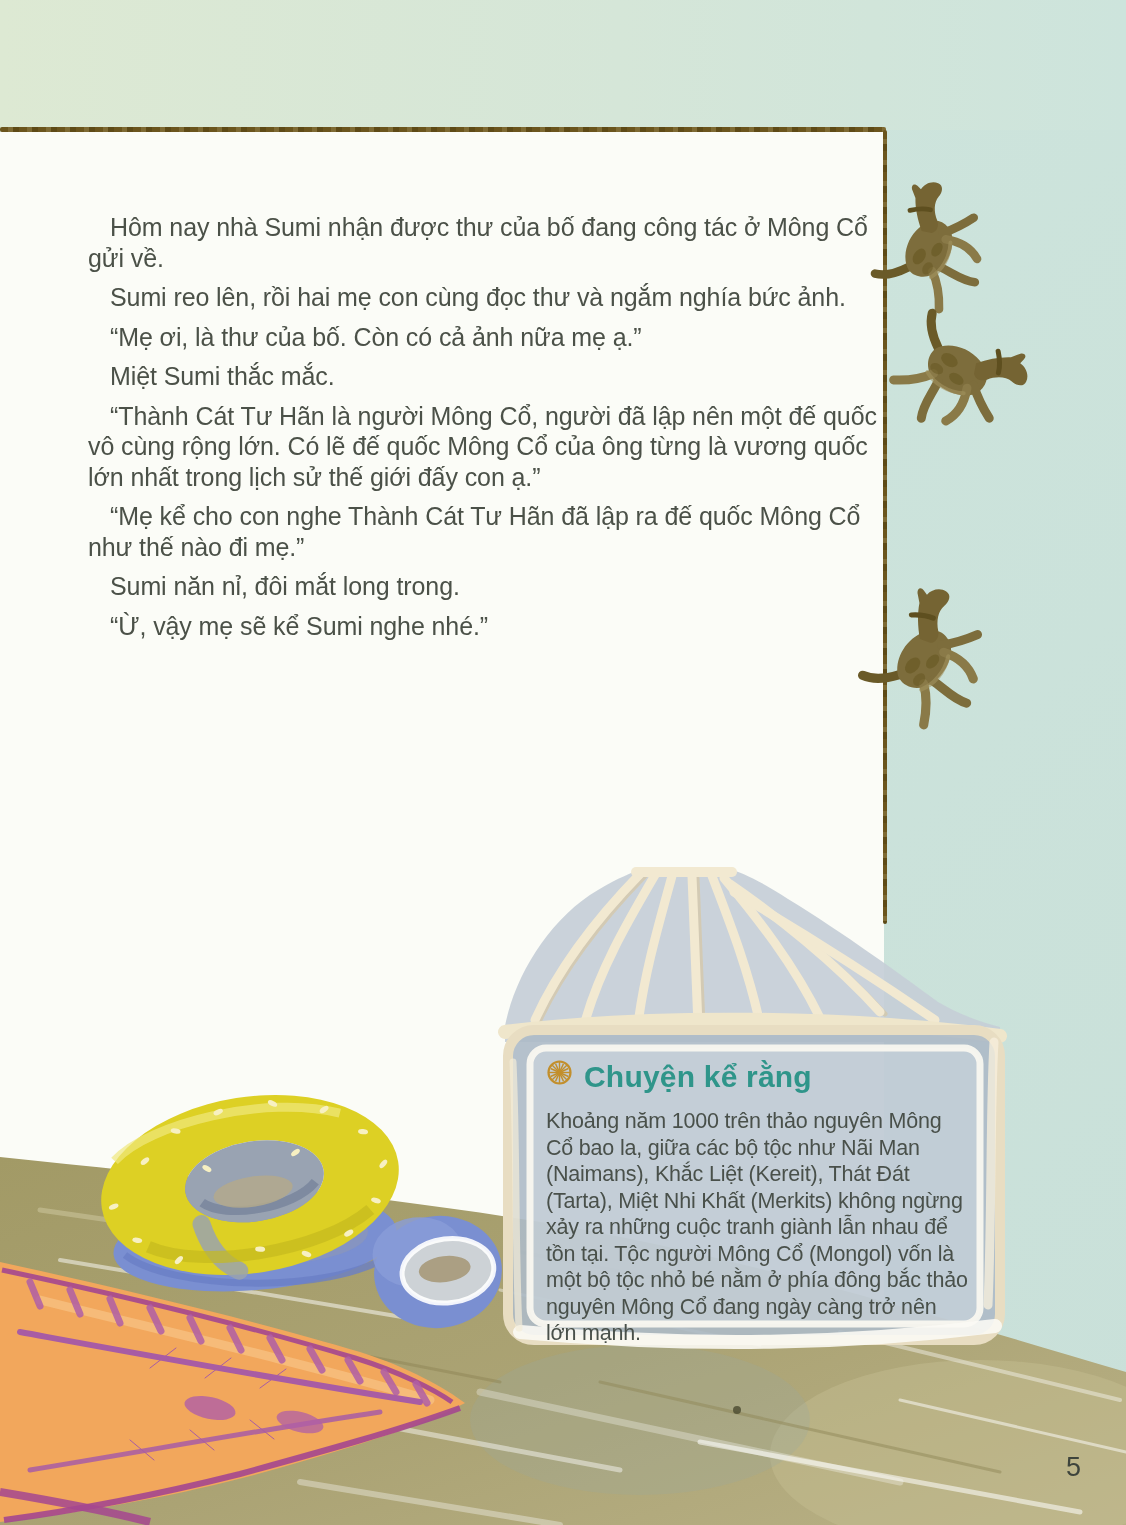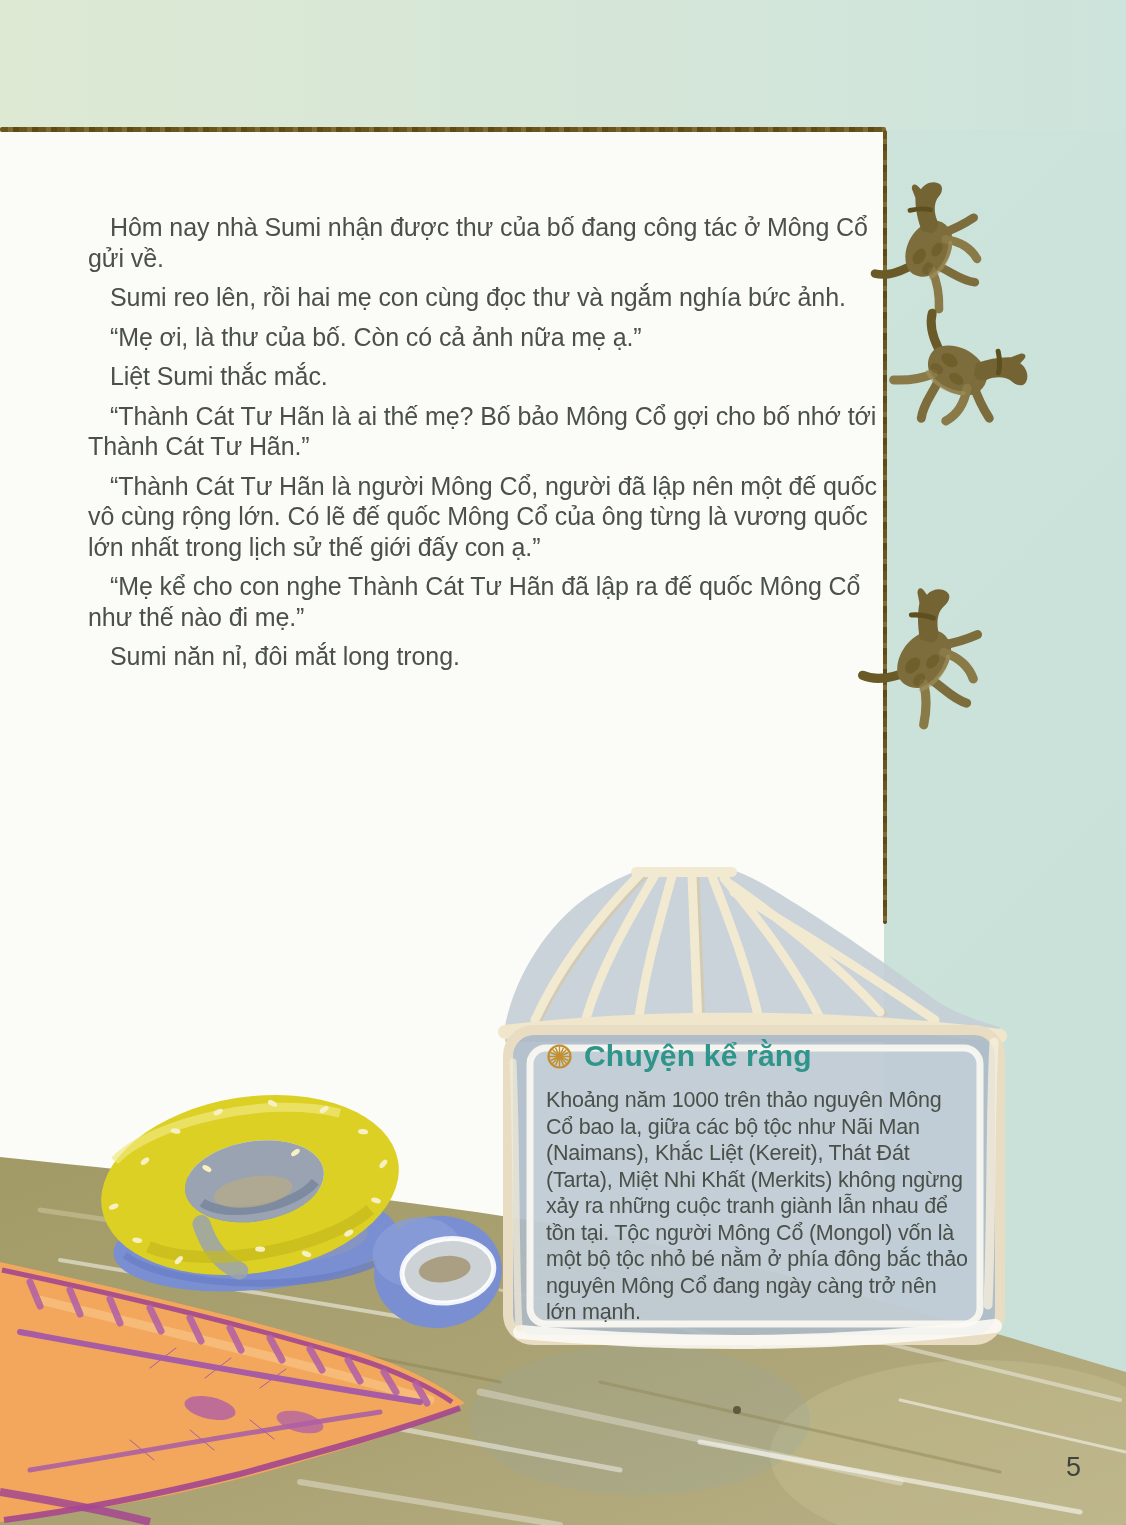--- a/index.html
+++ b/index.html
@@ -19,46 +19,46 @@
     border-radius:2px;}
   #frame-right{left:883px;top:130px;width:4px;height:794px;
     background:repeating-linear-gradient(180deg,#6b551d 0 9px,#7e6a33 9px 14px,#5e4a16 14px 21px);
     border-radius:2px;}
   
   #story{left:88px;top:212px;width:792px;color:#4b5148;
     font-size:25px;line-height:30.5px;letter-spacing:-0.1px;}
   #story p{margin:0 0 9px 0;text-indent:22px;}
   
   #infobox{left:546px;top:1038px;width:424px;}
-  #infobox .head{display:flex;align-items:center;gap:11px;}
+  #infobox .head{display:flex;gap:11px;margin-top:21px;}
   #infobox h2{margin:0;font-size:30px;line-height:36px;font-weight:bold;color:#2f958a;letter-spacing:0.2px;}
   #infobox p{margin:13px 2px 0 0;font-size:21.5px;line-height:26.5px;color:#49504a;letter-spacing:-0.2px;}
   
   #page-number{left:1066px;top:1452px;width:40px;font-size:27px;color:#3e443c;}
   svg{display:block;}
 </style>
 </head>
 <body>
 
 <div id="canvas">
 
   <div class="abs" id="bg-top-strip"></div>
   <div class="abs" id="page-white"></div>
   <div class="abs" id="frame-top"></div>
   <div class="abs" id="frame-right"></div>
 
   <div class="abs" id="story">
     <p>Hôm nay nhà Sumi nhận được thư của bố đang công tác ở Mông Cổ gửi về.</p>
     <p>Sumi reo lên, rồi hai mẹ con cùng đọc thư và ngắm nghía bức ảnh.</p>
     <p>“Mẹ ơi, là thư của bố. Còn có cả ảnh nữa mẹ ạ.”</p>
-    <p>Liệt Sumi thắc mắc.</p>
-    <p>“Thành Cát Tư Hãn là ai thế mẹ? Bố bảo Mông Cổ gợi cho bố nhớ tới Thành Cát Tư Hãn.”</p>
+    <p>Miệt Sumi thắc mắc.</p>
     <p>“Thành Cát Tư Hãn là người Mông Cổ, người đã lập nên một đế quốc vô cùng rộng lớn. Có lẽ đế quốc Mông Cổ của ông từng là vương quốc lớn nhất trong lịch sử thế giới đấy con ạ.”</p>
     <p>“Mẹ kể cho con nghe Thành Cát Tư Hãn đã lập ra đế quốc Mông Cổ như thế nào đi mẹ.”</p>
     <p>Sumi năn nỉ, đôi mắt long trong.</p>
+    <p>“Ừ, vậy mẹ sẽ kể Sumi nghe nhé.”</p>
   </div>
 
   <svg class="abs" style="left:0;top:860px" width="1126" height="665" viewBox="0 860 1126 665">
     <defs>
       <linearGradient id="tableGrad" x1="0" y1="0" x2="1" y2="1">
         <stop offset="0" stop-color="#a29a66"></stop>
         <stop offset="0.55" stop-color="#aba374"></stop>
         <stop offset="1" stop-color="#b9b186"></stop>
       </linearGradient>
     </defs>

